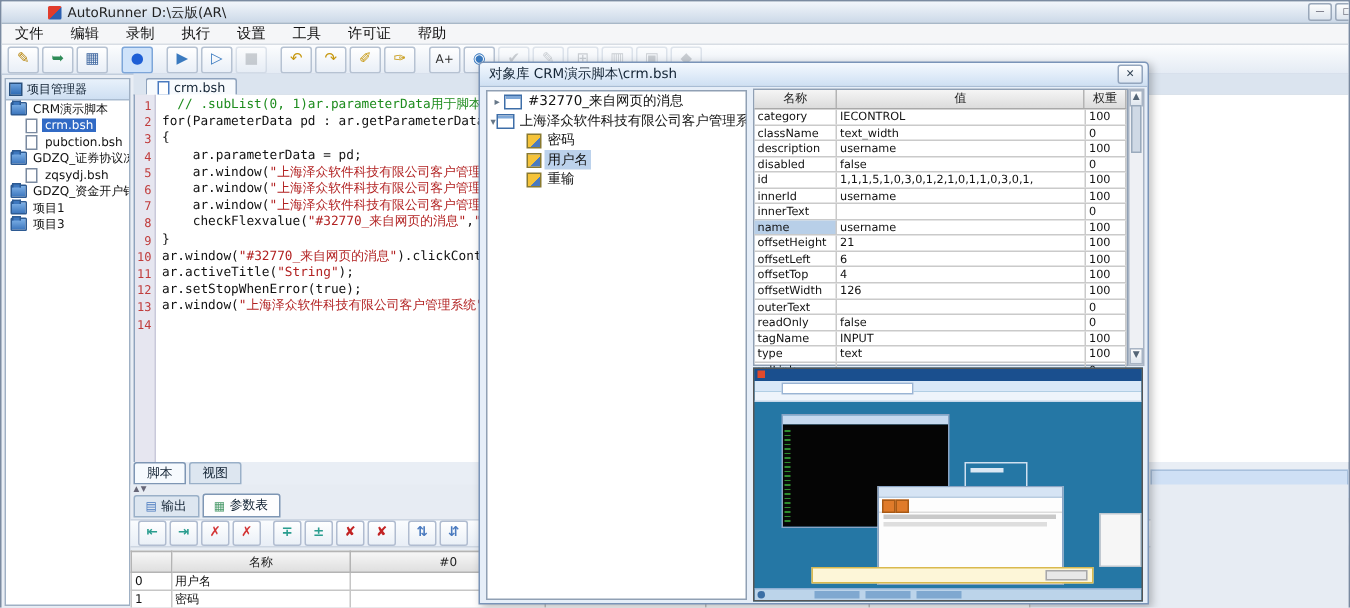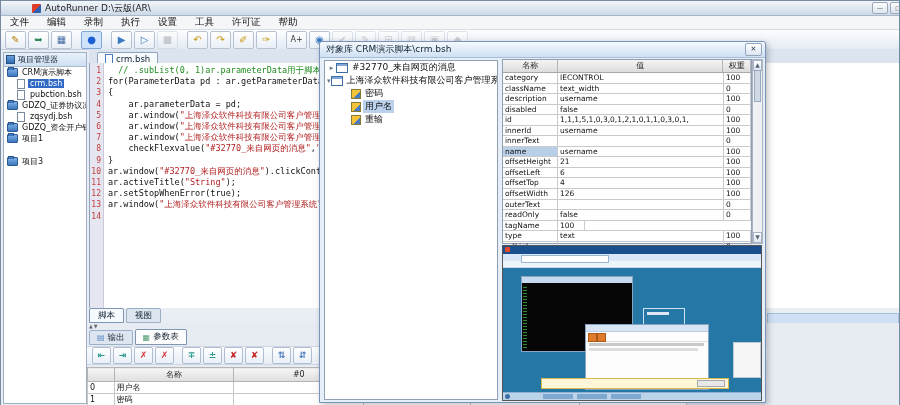--- a/index.html
+++ b/index.html
@@ -232,21 +232,21 @@
           <span class="tl">zqsydj.bsh</span>
         </div>
         <div class="trow" style="padding-left: 3px;">
           <span class="ic-folder"></span>
           <span class="tl">GDZQ_资金开户销户</span>
         </div>
         <div class="trow" style="padding-left: 3px;">
           <span class="ic-folder"></span>
           <span class="tl">项目1</span>
         </div>
-        <div class="trow" style="padding-left: 3px; margin-top: 12px;">
+        <div class="trow" style="padding-left: 3px;">
           <span class="ic-folder"></span>
           <span class="tl">项目3</span>
         </div>
       </div>
   </div>
 
   <div class="tabstrip">
     <span class="etab">
       <span class="fic"></span>
       <span>crm.bsh</span>
@@ -488,20 +488,21 @@
             <div class="pc2"></div>
             <div class="pc3">0</div>
           </div>
           <div class="prow">
             <div class="pc1">readOnly</div>
             <div class="pc2">false</div>
             <div class="pc3">0</div>
           </div>
           <div class="prow">
             <div class="pc1">tagName</div>
+            <div class="pc2">INPUT</div>
             <div class="pc3">100</div>
           </div>
           <div class="prow">
             <div class="pc1">type</div>
             <div class="pc2">text</div>
             <div class="pc3">100</div>
           </div>
           <div class="prow">
             <div class="pc1">urlLink</div>
             <div class="pc2"></div>

